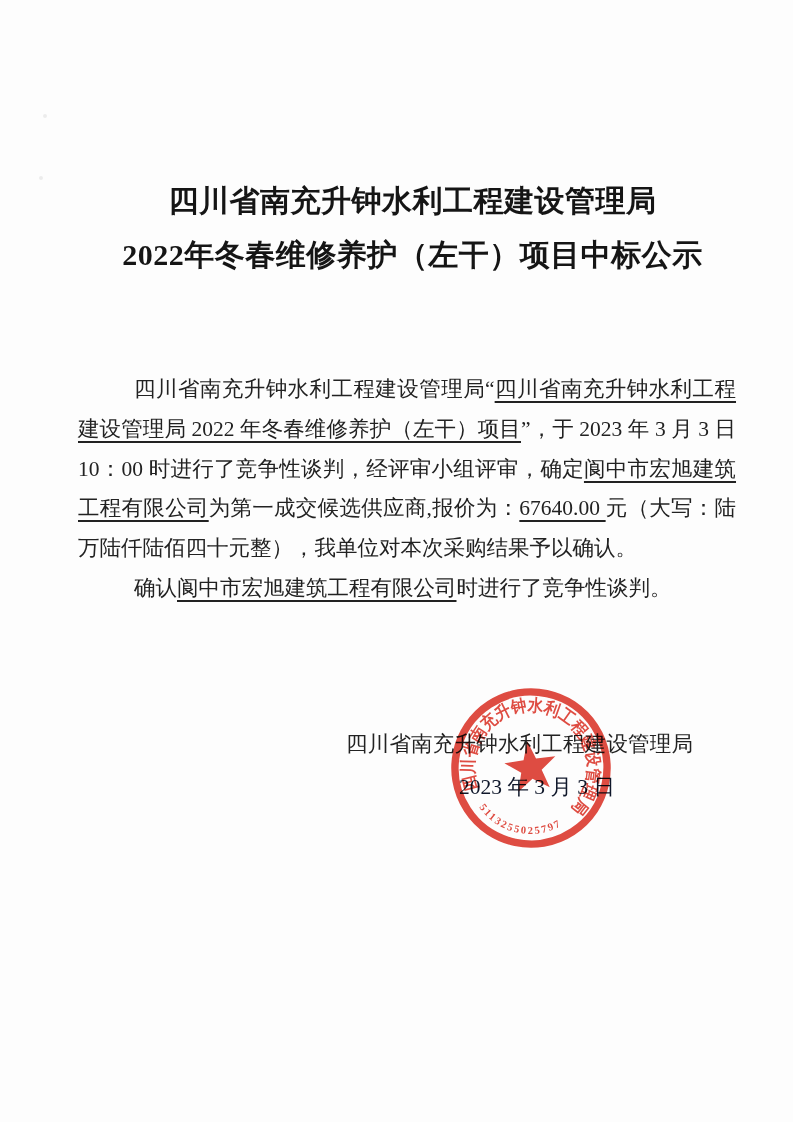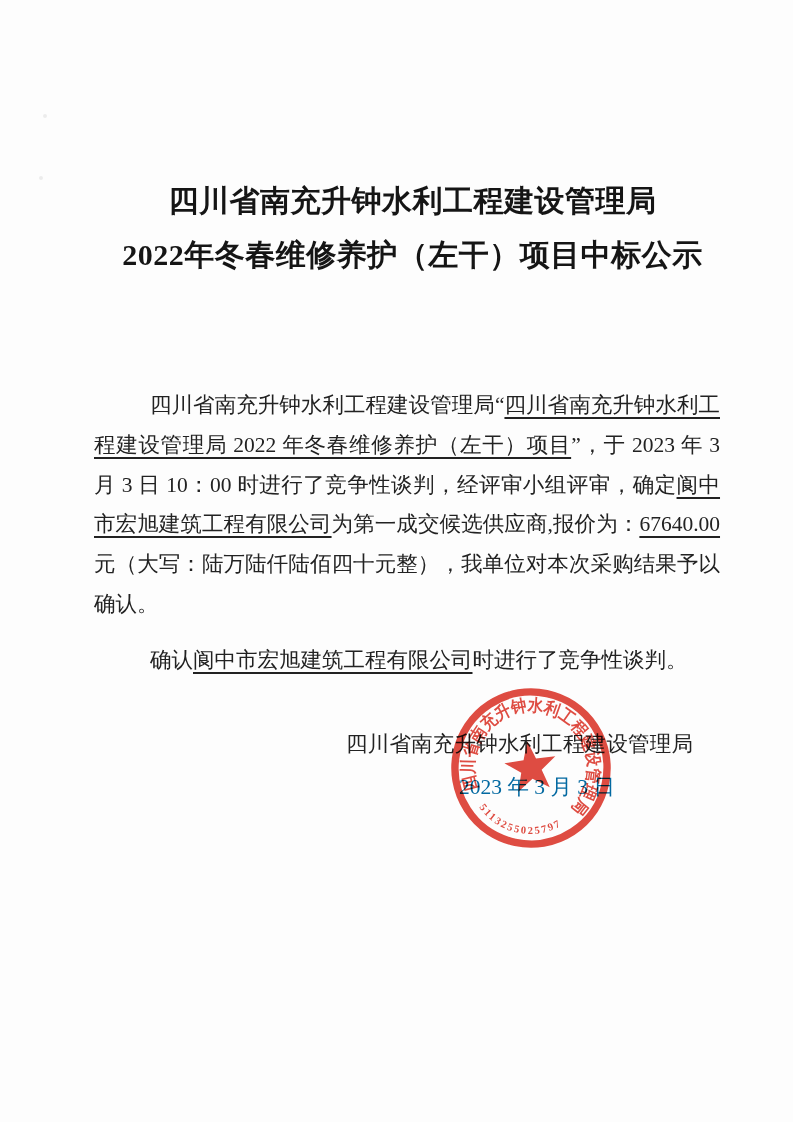--- a/index.html
+++ b/index.html
@@ -30,36 +30,36 @@
   
   .body-text {
     position: absolute;
     left: 78px; top: 370px;
     width: 658px;
     font-size: 21.5px;
     line-height: 39.8px;
     text-align: justify;
     color: #222;
   }
-  .body-text p { margin: 16px; text-indent: 56px; }
+  .body-text p { margin: 0; text-indent: 56px; }
   .u {
     text-decoration: underline;
     text-underline-offset: 5px;
     text-decoration-thickness: 1.5px;
   }
 
   
   .sig-org {
     position: absolute; left: 346px; top: 729px;
     font-size: 21.5px; color: #222; letter-spacing: 0.2px;
     white-space: nowrap;
   }
   .sig-date {
     position: absolute; left: 459px; top: 772px;
-    font-size: 21.5px; color: #0369a1;
+    font-size: 21.5px; color: #0f172a;
     white-space: nowrap;
   }
 
   
   .seal {
     position: absolute; left: 421px; top: 658px;
     width: 220px; height: 220px;
     mix-blend-mode: multiply;
     opacity: 0.88;
     pointer-events: none;

